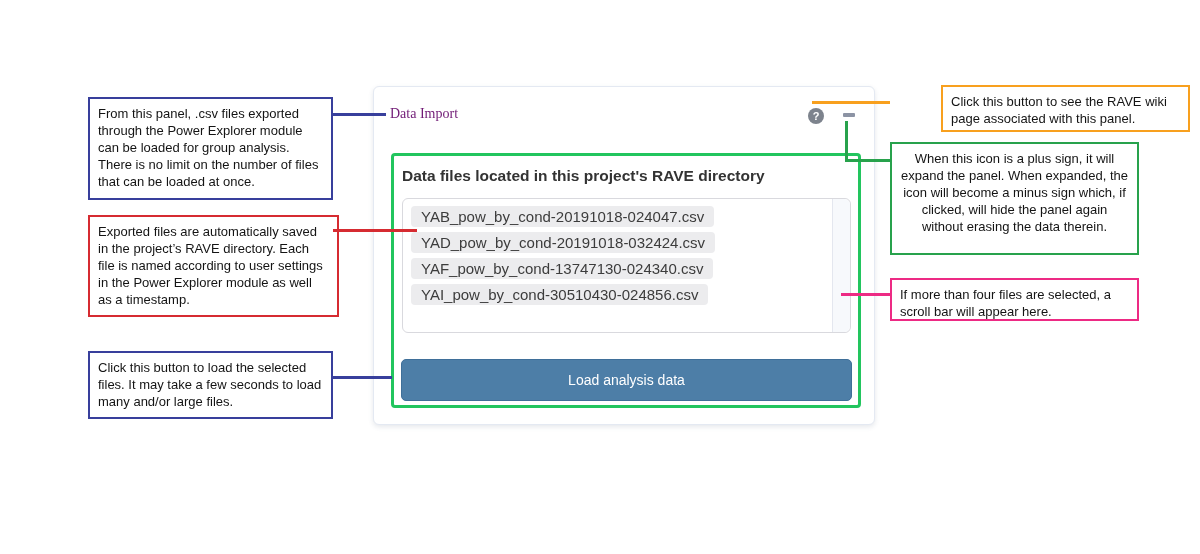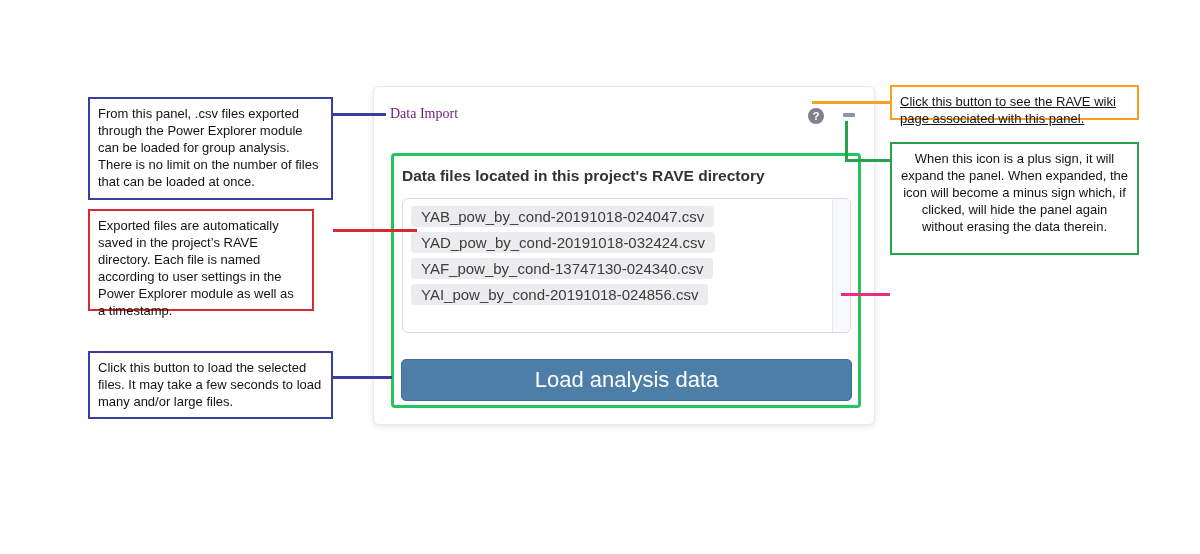--- a/index.html
+++ b/index.html
@@ -48,39 +48,39 @@
     font-size:15px; color:#3c3c3c; cursor:pointer;
   }
   .scroll-track {
     position:absolute; right:0; top:0; width:18px; height:133px;
     background:#f7f9fc; border-left:1px solid #e4e7ef;
     border-radius:0 6px 6px 0; cursor:pointer;
   }
   .load-btn {
     position:absolute; left:7px; top:203px; width:451px; height:42px;
     background:#4d7ea7; border:1px solid #3f6f99; border-radius:5px;
-    color:#ffffff; font-size:22px; font-family:"Liberation Sans", sans-serif;
+    color:#ffffff; font-size:14px; font-family:"Liberation Sans", sans-serif;
     text-align:center; cursor:pointer;
   }
 
   
   .callout {
     position:absolute; background:#ffffff; border:2px solid #000;
     padding:6px 8px; font-size:13px; line-height:17px; color:#141414;
   }
   .c-navy   { border-color:#383f9c; }
   .c-red    { border-color:#d62b31; }
   .c-orange { border-color:#f8a01e; }
   .c-green  { border-color:#28a24c;text-align:center; }
   .c-pink   { border-color:#ed2a84; }
 
   #callout-panel-purpose { left:88px;  top:97px;  width:245px; height:103px; }
-  #callout-file-naming   { left:88px;  top:209px; width:226px; height:102px; }
+  #callout-file-naming   { left:88px;  top:215px; width:251px; height:102px; }
   #callout-load-button   { left:88px;  top:351px; width:245px; height:68px;  }
-  #callout-wiki-help     { left:890px; top:85px;  width:249px; height:35px;text-decoration:underline;  }
+  #callout-wiki-help     { left:941px; top:85px;  width:249px; height:47px;  }
   #callout-collapse      { left:890px; top:142px; width:249px; height:113px; }
   #callout-scrollbar     { left:890px; top:278px; width:249px; height:43px;  }
 
   
   .line { position:absolute; }
   #line-panel-purpose { left:333px; top:113px; width:53px; height:3px; background:#383f9c; }
   #line-file-naming   { left:333px; top:229px; width:84px; height:3px; background:#d62b31; }
   #line-load-button   { left:333px; top:376px; width:59px; height:3px; background:#383f9c; }
   #line-wiki-help     { left:812px; top:101px; width:78px; height:3px; background:#f8a01e; }
   #line-collapse-v    { left:845px; top:121px; width:3px;  height:41px; background:#28a24c; }
@@ -98,21 +98,21 @@
     <div class="minus-icon"></div>
 
     <div class="inner-box">
       <div class="section-header">Data files located in this project's RAVE directory</div>
 
       <div class="file-list">
         <div class="chips">
           <span class="chip">YAB_pow_by_cond-20191018-024047.csv</span>
           <span class="chip">YAD_pow_by_cond-20191018-032424.csv</span>
           <span class="chip">YAF_pow_by_cond-13747130-024340.csv</span>
-          <span class="chip">YAI_pow_by_cond-20191018-024856.csv</span>
+          <span class="chip">YAI_pow_by_cond-30510430-024856.csv</span>
         </div>
         <div class="scroll-track"></div>
       </div>
 
       <button class="load-btn">Load analysis data</button>
     </div>
   </div>
 
   <div class="callout c-navy" id="callout-panel-purpose">
     <span>From this panel, .csv files exported through the Power Explorer module can be loaded for group analysis. There is no limit on the number of files that can be loaded at once.</span>
@@ -123,20 +123,23 @@
   <div class="callout c-navy" id="callout-load-button">
     <span>Click this button to load the selected files. It may take a few seconds to load many and/or large files.</span>
   </div>
 
   <div class="callout c-orange" id="callout-wiki-help">
     <span>Click this button to see the RAVE wiki page associated with this panel.</span>
   </div>
   <div class="callout c-green" id="callout-collapse">
     <span>When this icon is a plus sign, it will expand the panel. When expanded, the icon will become a minus sign which, if clicked, will hide the panel again without erasing the data therein.</span>
   </div>
+  <div class="callout c-pink" id="callout-scrollbar">
+    <span>If more than four files are selected, a scroll bar will appear here.</span>
+  </div>
 
   <div class="line" id="line-panel-purpose"></div>
   <div class="line" id="line-file-naming"></div>
   <div class="line" id="line-load-button"></div>
   <div class="line" id="line-wiki-help"></div>
   <div class="line" id="line-collapse-v"></div>
   <div class="line" id="line-collapse-h"></div>
   <div class="line" id="line-scrollbar"></div>
 
 </div>

